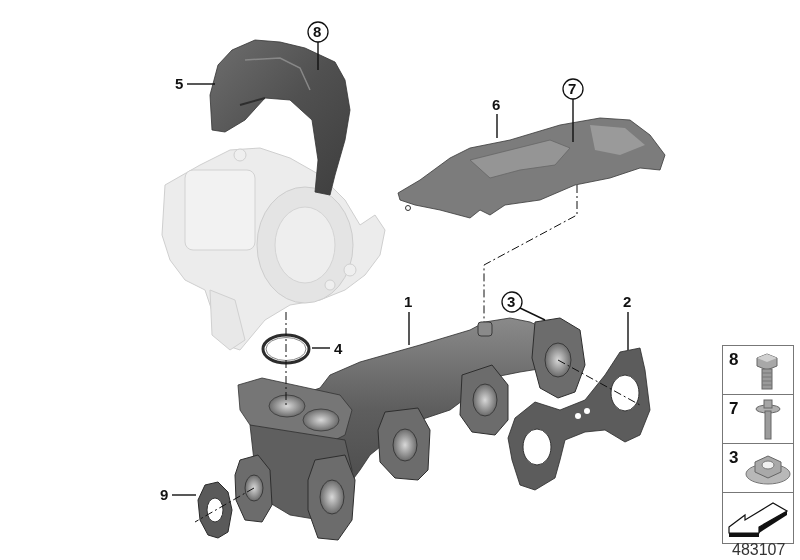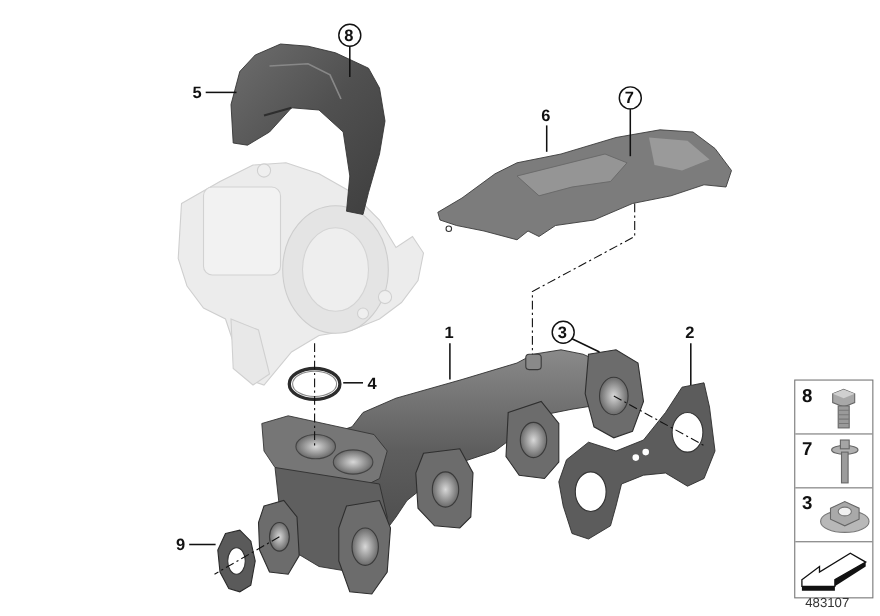--- a/index.html
+++ b/index.html
@@ -7,21 +7,21 @@
   svg{position:absolute;left:0;top:0;}
   .lbl{font-family:"Liberation Sans",sans-serif;font-weight:bold;font-size:15px;fill:#111;}
   .circ{fill:#fff;stroke:#111;stroke-width:1.3;}
   .lead{stroke:#111;stroke-width:1.4;fill:none;}
   .dash{stroke:#111;stroke-width:1;fill:none;stroke-dasharray:8 3 2 3;}
   .legend{position:absolute;left:722px;top:345px;width:70px;border:1px solid #777;background:#fff;}
   .legend .cell{height:48px;border-bottom:1px solid #777;position:relative;}
   .legend .cell:last-child{border-bottom:none;height:50px;}
   .legend .num{position:absolute;left:6px;top:4px;font-weight:bold;font-size:17px;color:#111;font-family:"Liberation Sans",sans-serif;}
   .legend svg{position:absolute;left:0;top:0;}
-  .docid{position:absolute;left:732px;top:541px;font-size:12px;color:#333;font-family:"Liberation Sans",sans-serif;}
+  .docid{position:absolute;left:732px;top:541px;font-size:16px;color:#333;font-family:"Liberation Sans",sans-serif;}
 </style>
 </head>
 <body>
 
 <svg width="800" height="560" viewBox="0 0 800 560">
   <defs>
     <linearGradient id="gDark" x1="0" y1="0" x2="1" y2="1">
       <stop offset="0" stop-color="#6e6e6e"></stop>
       <stop offset="0.5" stop-color="#505050"></stop>
       <stop offset="1" stop-color="#3e3e3e"></stop>

